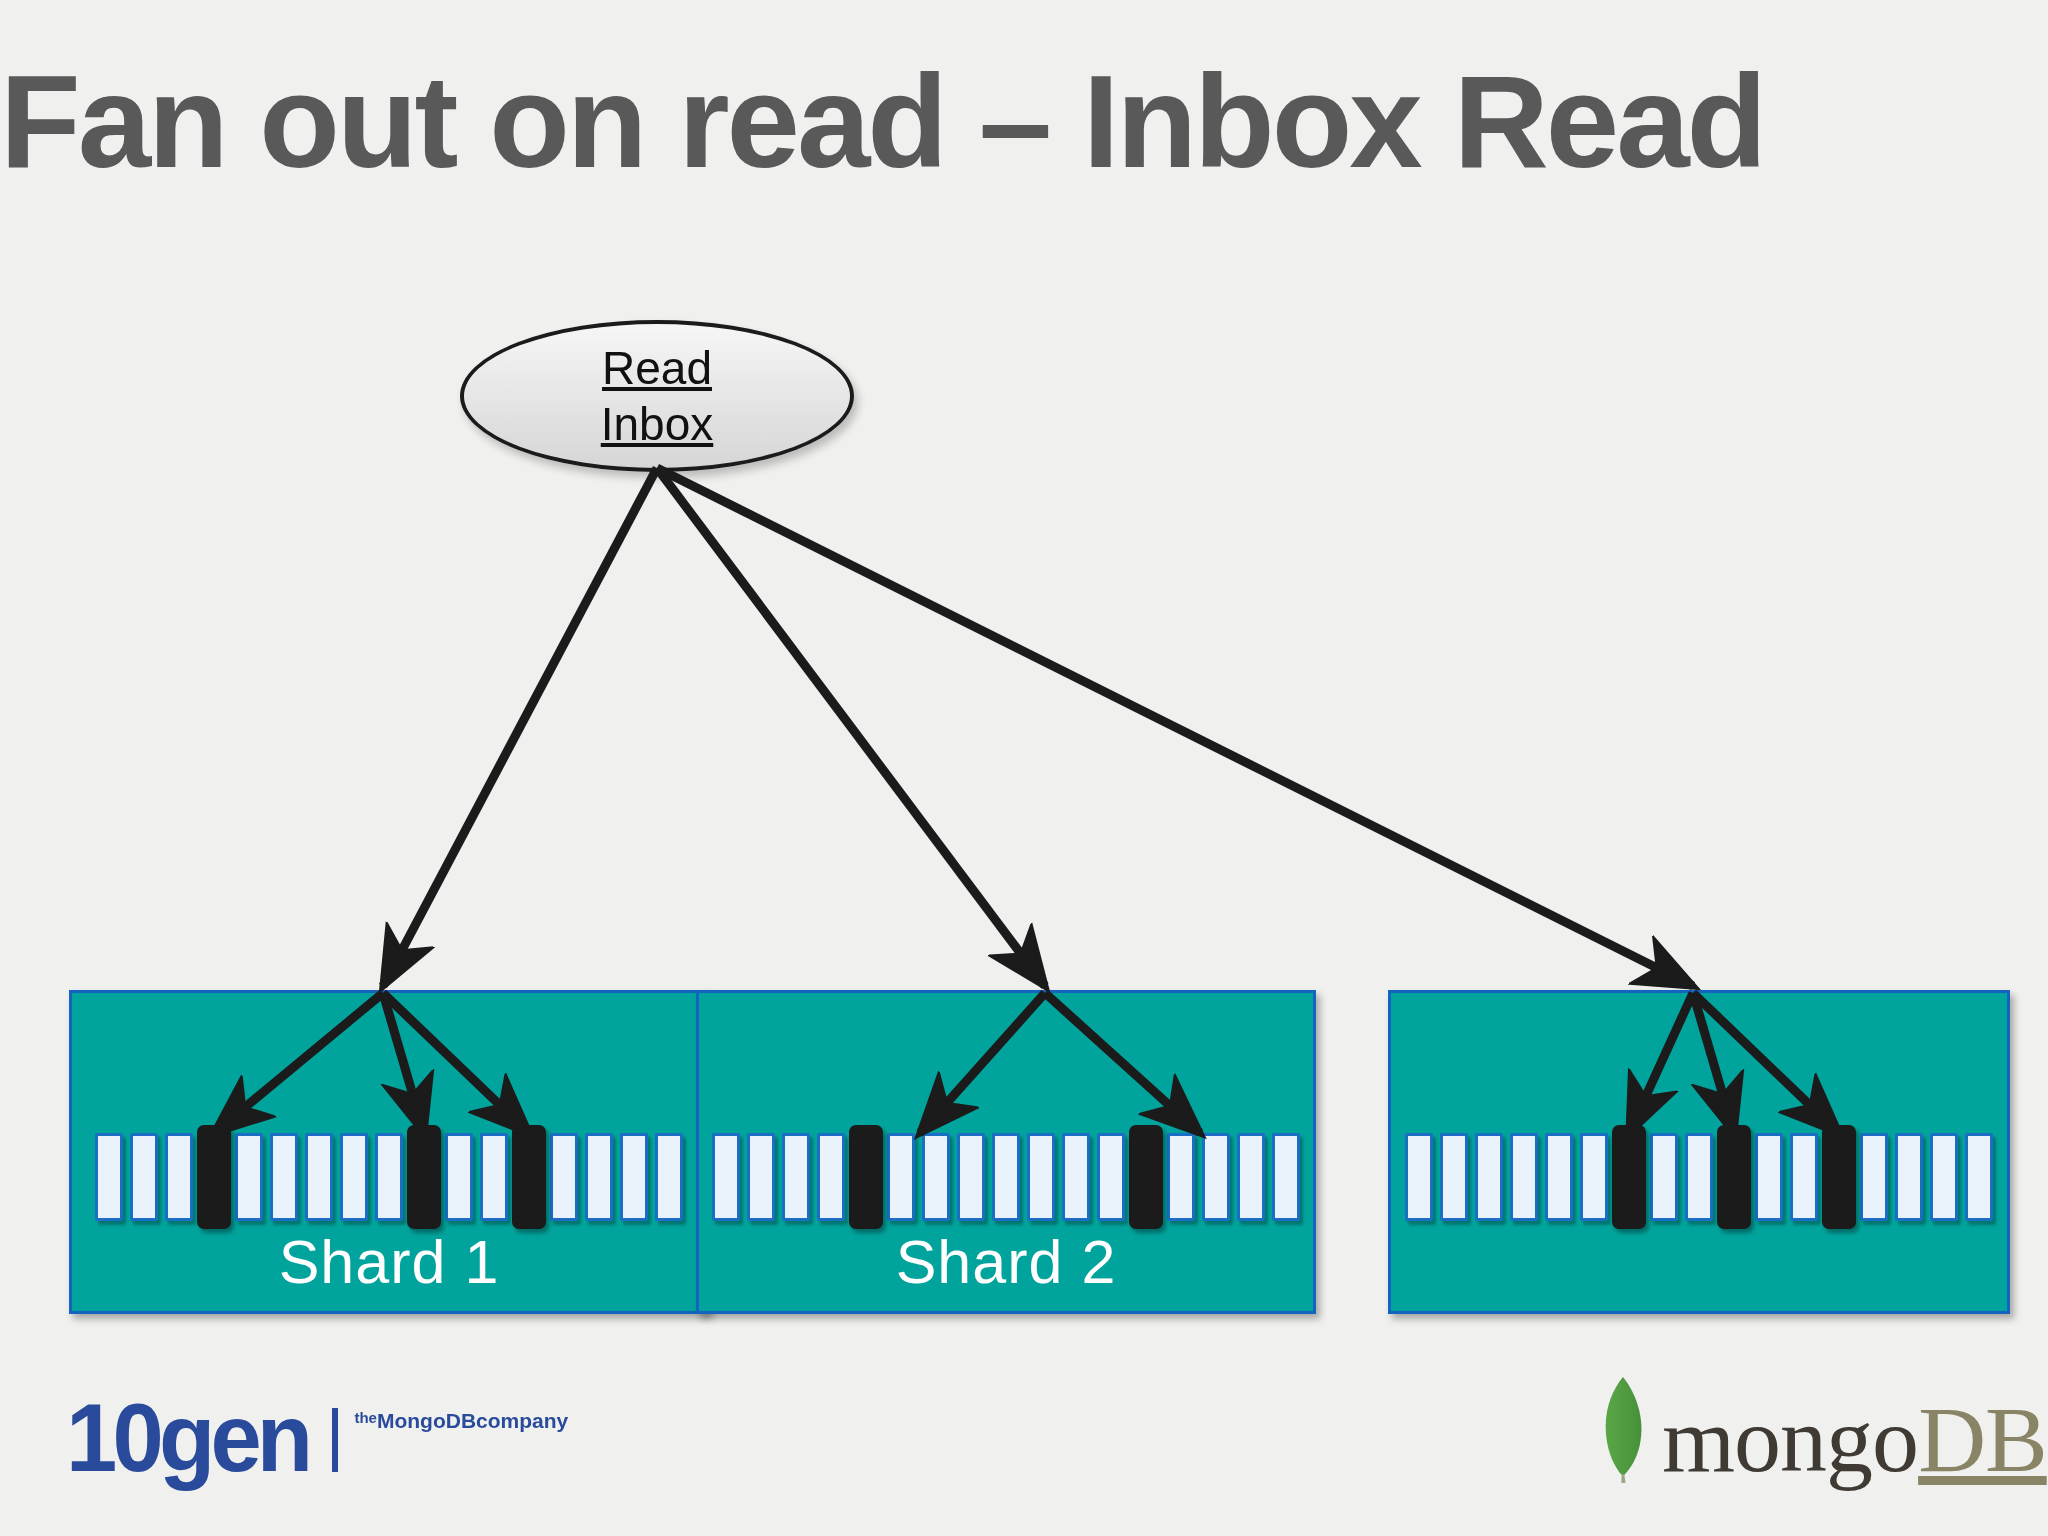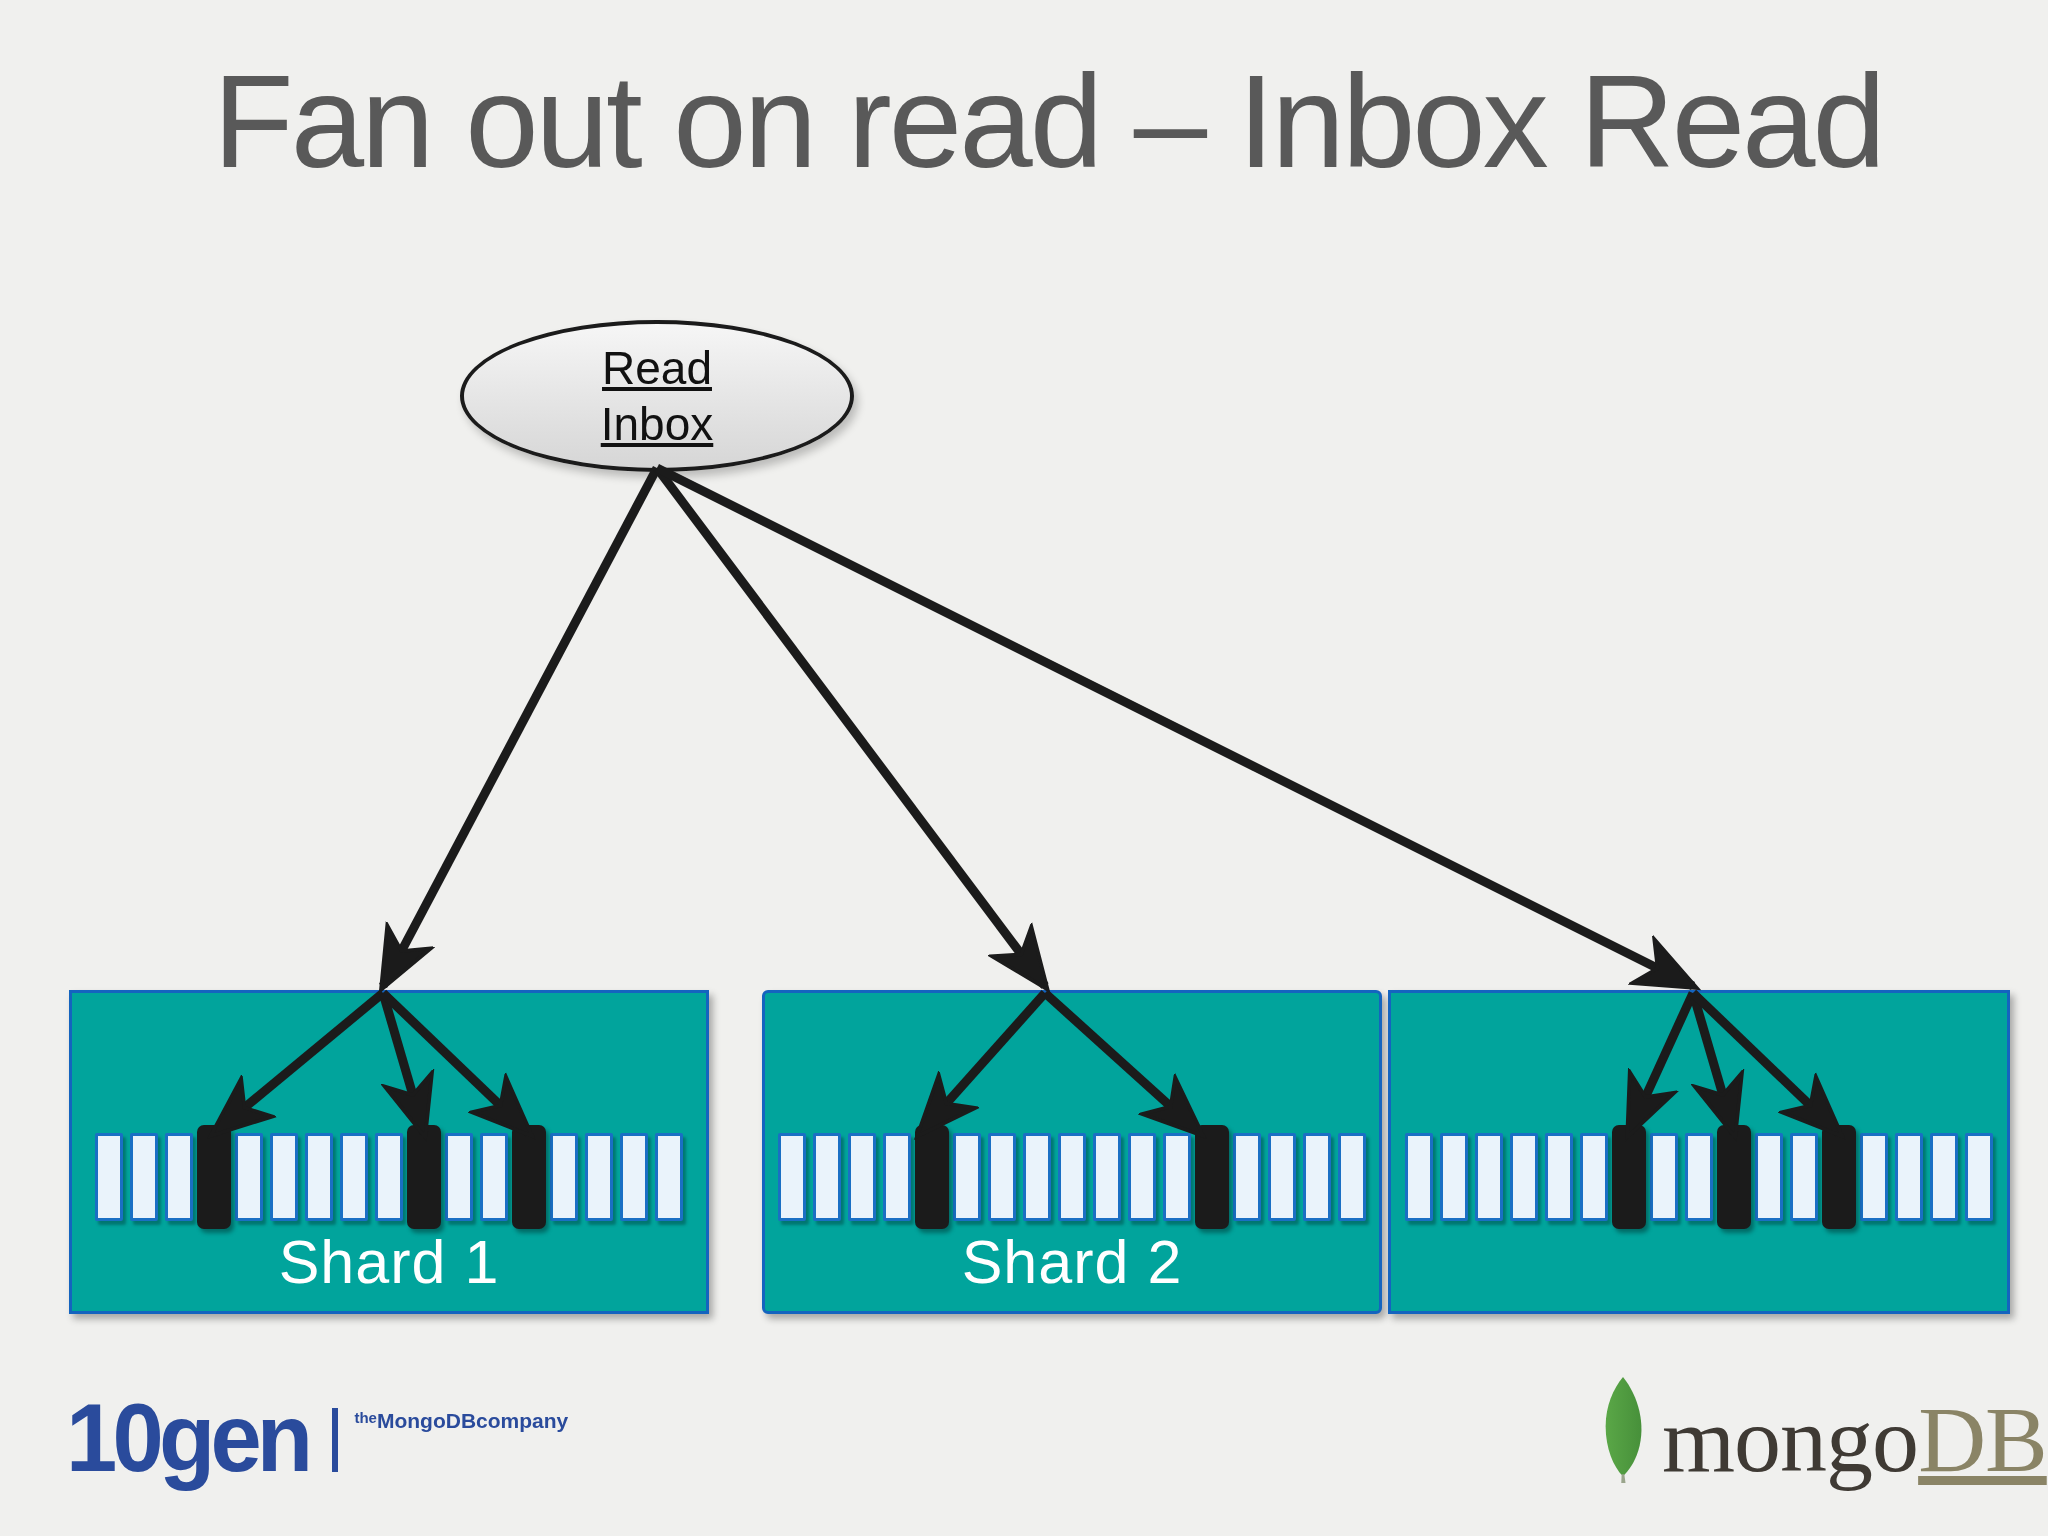--- a/index.html
+++ b/index.html
@@ -7,41 +7,41 @@
     --cellFill:#eaf3fb; --cellBorder:#1a6fc4; --ink:#1b1b1b; --shardLabel:#ffffff;
     --tengenBlue:#2a4b9c; --leafGreen:#5aa747; --leafGreenDark:#47903a;
     --mongoDark:#3f3a34; --mongoOlive:#8a8466;
   }
   *{margin:0;padding:0;box-sizing:border-box;}
   html,body{width:2048px;height:1536px;overflow:hidden;}
   body{font-family:"Liberation Sans",sans-serif;background:var(--background);}
   .slide{position:relative;width:2048px;height:1536px;background:var(--background);}
 
   .slide-title{
-    position:absolute;top:56px;left:0;width:100%;text-align:center;
-    font-size:132px;font-weight:normal;letter-spacing:-3px;color:var(--title);
-    line-height:1.0;white-space:nowrap;padding-left:48px;
+    position:absolute;top:56px;left:0;width:100%;
+    font-size:132px;font-weight:bold;letter-spacing:-3px;color:var(--title);
+    line-height:1.0;white-space:nowrap;
   }
 
   .inbox-ellipse{
     position:absolute;left:460px;top:320px;width:394px;height:152px;
     border:4px solid var(--ink);border-radius:50%;
     background:linear-gradient(180deg,#f6f6f6 0%,#e9e9e9 40%,#d6d6d6 100%);
     box-shadow:4px 6px 9px rgba(0,0,0,.22);
     display:flex;flex-direction:column;align-items:center;justify-content:center;
     font-size:46px;color:#111;line-height:1.22;z-index:1;text-decoration:underline;
   }
 
   .shard-box{
     position:absolute;top:990px;height:324px;
     background:var(--teal);border:3px solid var(--boxBorder);
     box-shadow:4px 5px 7px rgba(0,0,0,.30);z-index:1;
   }
   #shard-0{left:69px;width:640px;}
-  #shard-1{left:762px;width:620px;border-radius:6px;}
+  #shard-1{left:696px;width:620px;}
   #shard-2{left:1388px;width:622px;}
 
   .cells{
     position:absolute;top:140px;left:0;right:0;
     display:flex;justify-content:center;gap:7px;align-items:flex-start;
   }
   .cell{
     width:28px;height:88px;background:var(--cellFill);
     border:3px solid var(--cellBorder);border-radius:2px;
     box-shadow:3px 4px 3px rgba(0,0,0,.28);flex:0 0 auto;

